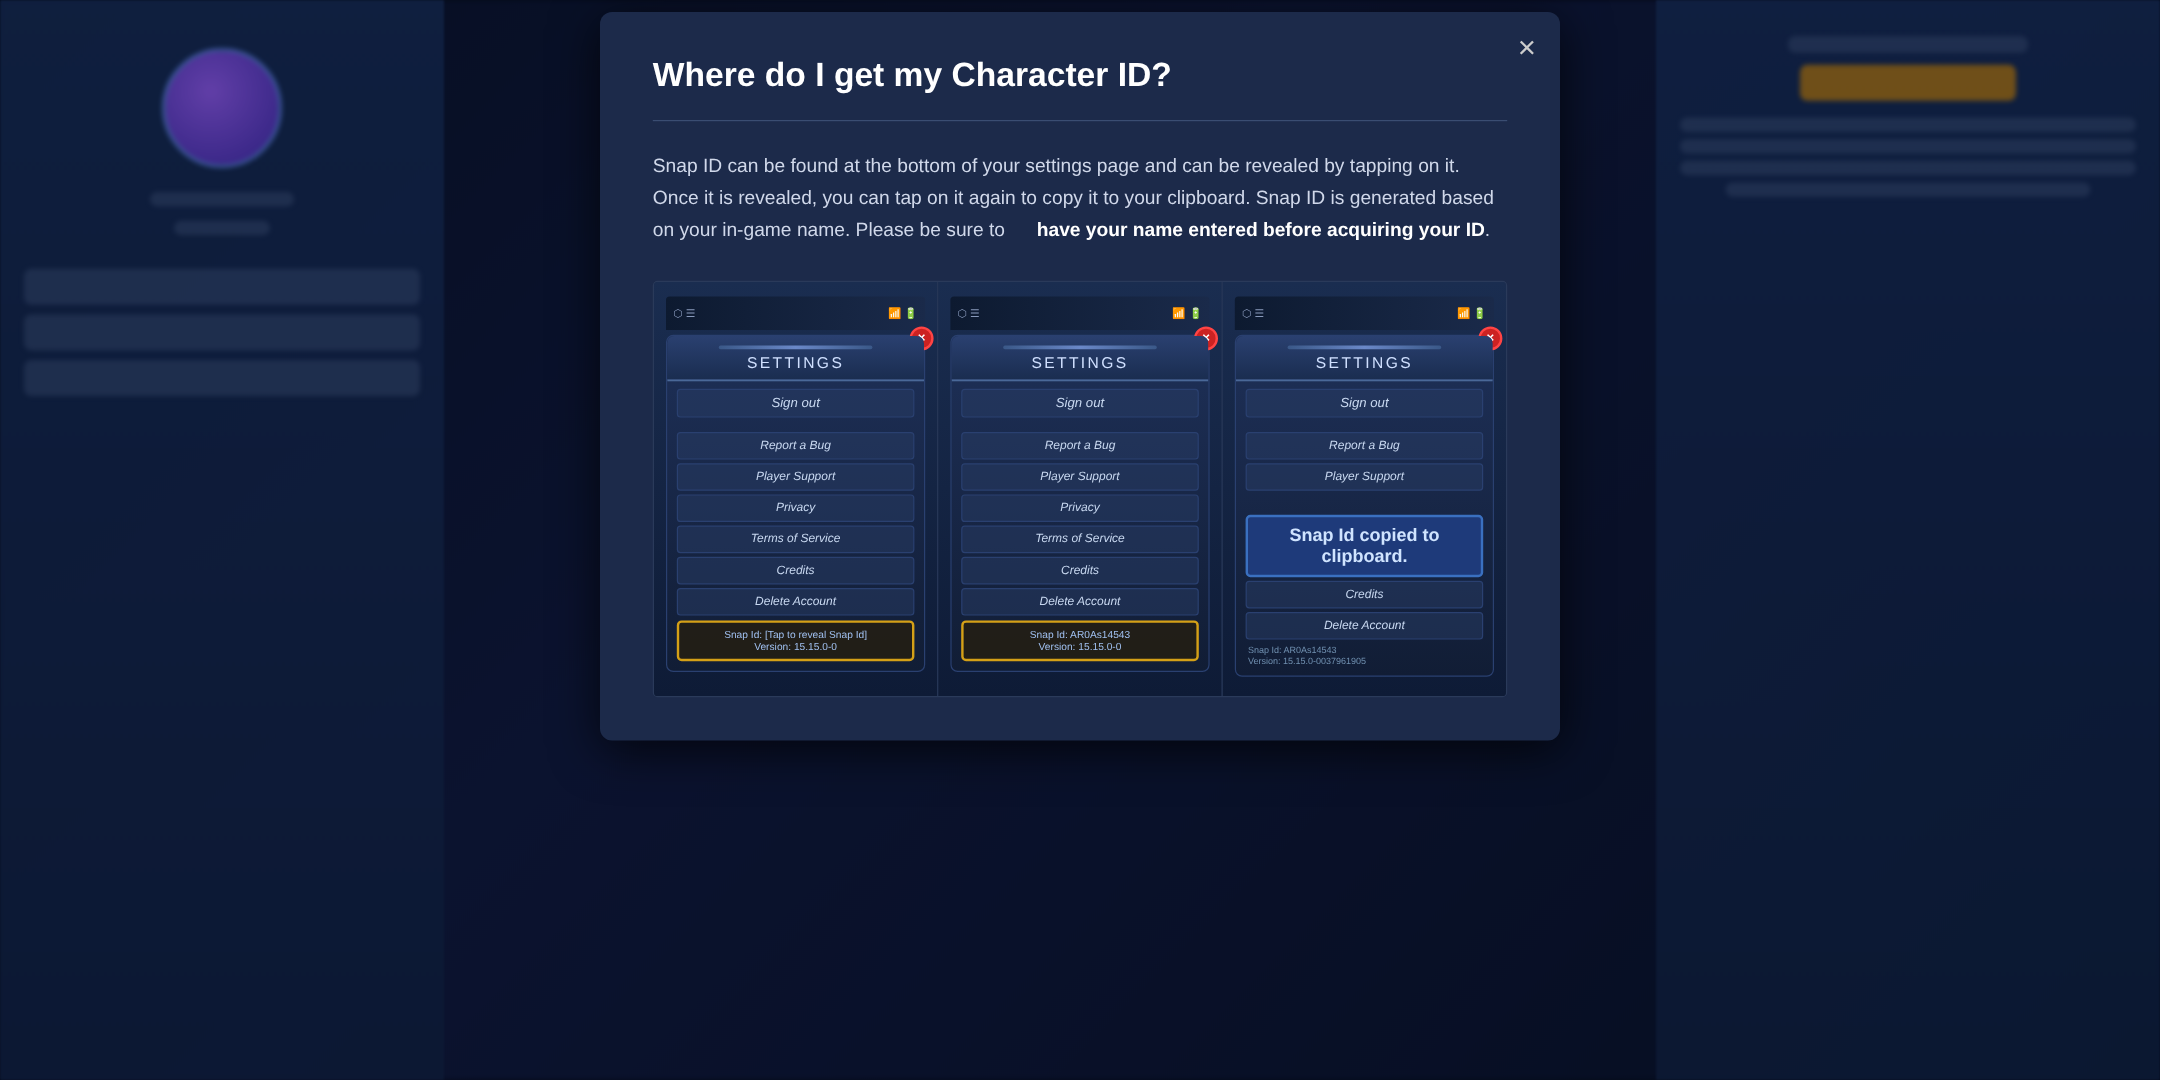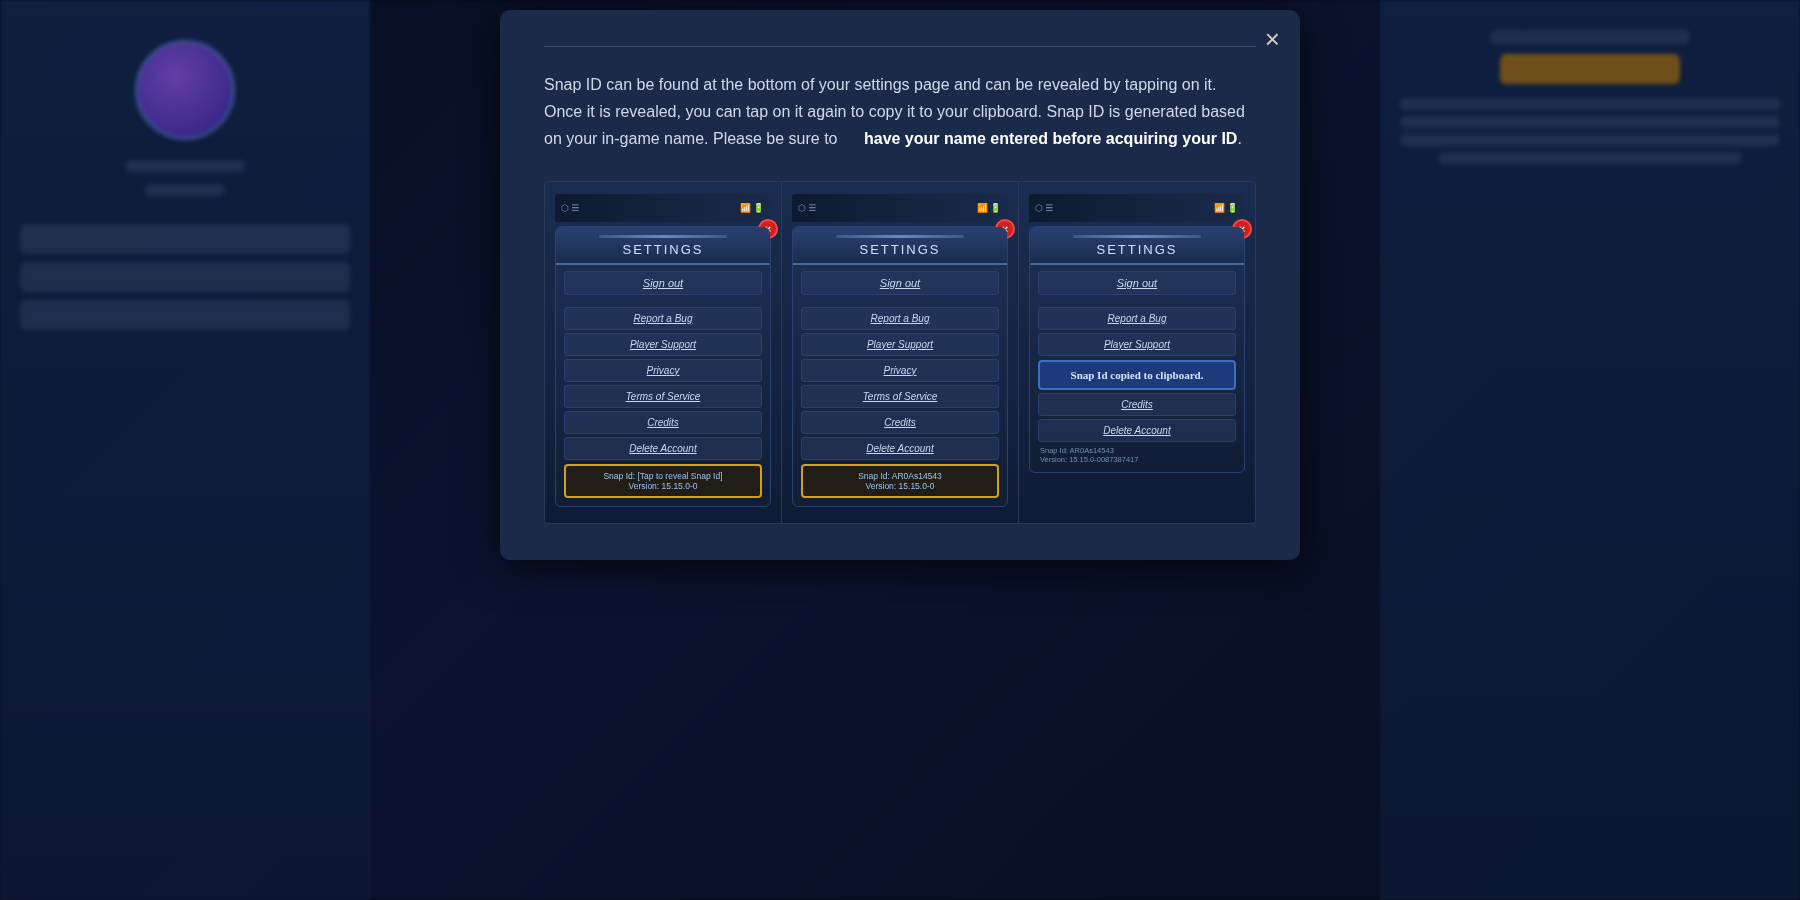--- a/index.html
+++ b/index.html
@@ -207,21 +207,20 @@
       margin: 3px 8px;
       padding: 5px 10px;
       background: rgba(40,60,100,0.5);
       border: 1px solid #2a4070;
       border-radius: 3px;
       text-align: center;
       font-size: 10px;
       color: #c8d8f0;
       font-style: italic;
       cursor: default;
-      text-decoration: underline;
     }
 
     .settings-item.sign-out {
       margin-top: 6px;
       font-size: 11px;
     }
 
     
     .snap-id-tooltip {
       background: #1e3a7a;
@@ -238,26 +237,25 @@
       border-color: #d4a017;
       background: rgba(40,30,10,0.7);
     }
 
     
     .snap-id-copied {
       background: #1e3a7a;
       border: 2px solid #3a70c0;
       border-radius: 4px;
       padding: 7px 10px;
-      font-size: 11px;
+      font-size: 15px;
       color: #d0e4ff;
       text-align: center;
-      margin: 4px 8px 0;
+      margin: 20px 8px 0;
       font-weight: 600;
-      font-family: Liberation Serif, serif;
     }
 
     .snap-id-version {
       font-size: 7.5px;
       color: #7090b0;
       margin: 4px 8px 0;
       text-align: left;
       padding: 0 2px;
     }
 
@@ -335,20 +333,21 @@
     <div class="sidebar-placeholder-bar" style="width:100%; height:12px; margin-bottom:6px;"></div>
     <div class="sidebar-placeholder-bar" style="width:80%; height:12px; margin-bottom:6px;"></div>
   </div>
 </div>
 
 <div class="modal-overlay">
   <div class="modal">
 
     <button class="modal-close-btn">×</button>
 
+    <h1 class="modal-title">Where do I get my Character ID?</h1>
 
     <hr class="modal-divider">
 
     <p class="modal-body-text">
       <span>Snap ID can be found at the bottom of your settings page and can be revealed by tapping on it. Once it is revealed, you can tap on it again to copy it to your clipboard. Snap ID is generated based on your in-game name. Please be sure to </span><strong>have your name entered before acquiring your ID</strong><span>.</span>
     </p>
 
     <div class="screenshots-row">
 
       <div class="screenshot-panel">
@@ -416,20 +415,20 @@
           </div>
           <div class="settings-item sign-out">Sign out</div>
           <div style="height:6px;"></div>
           <div class="settings-item">Report a Bug</div>
           <div class="settings-item">Player Support</div>
           <div class="snap-id-copied">Snap Id copied to clipboard.</div>
           <div class="settings-item">Credits</div>
           <div class="settings-item">Delete Account</div>
           <div class="snap-id-version">
             <div>Snap Id: AR0As14543</div>
-            <div>Version: 15.15.0-0087387417</div>
+            <div>Version: 15.15.0-0037961905</div>
           </div>
         </div>
       </div>
 
     </div>
   </div>
 </div>
 
 </body></html>

